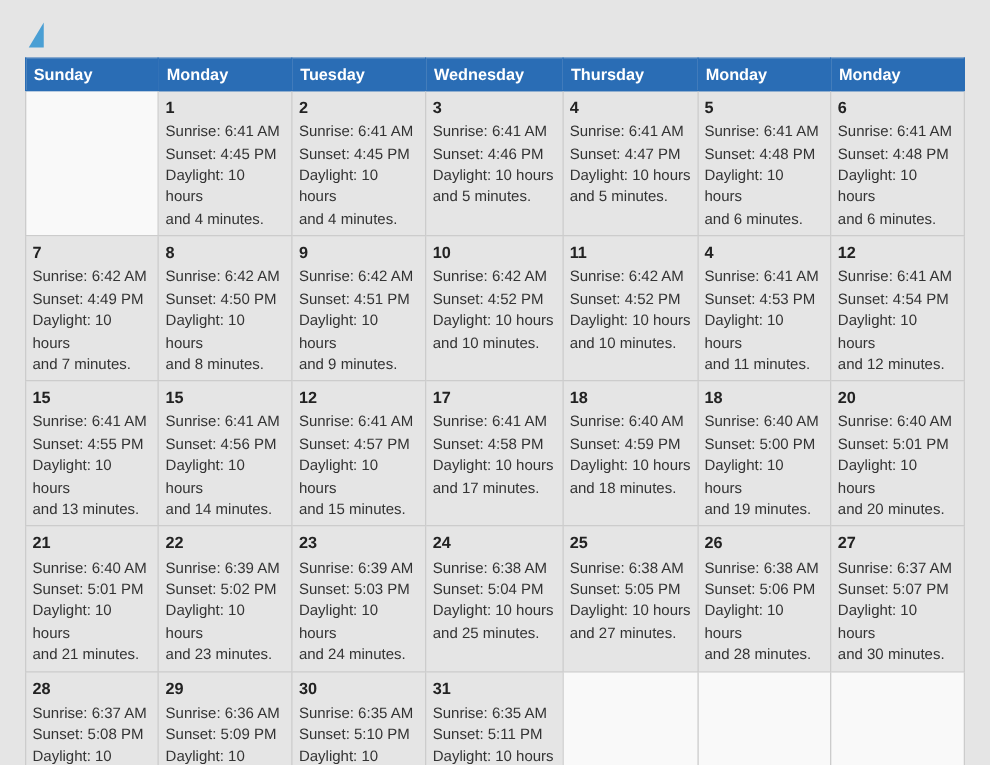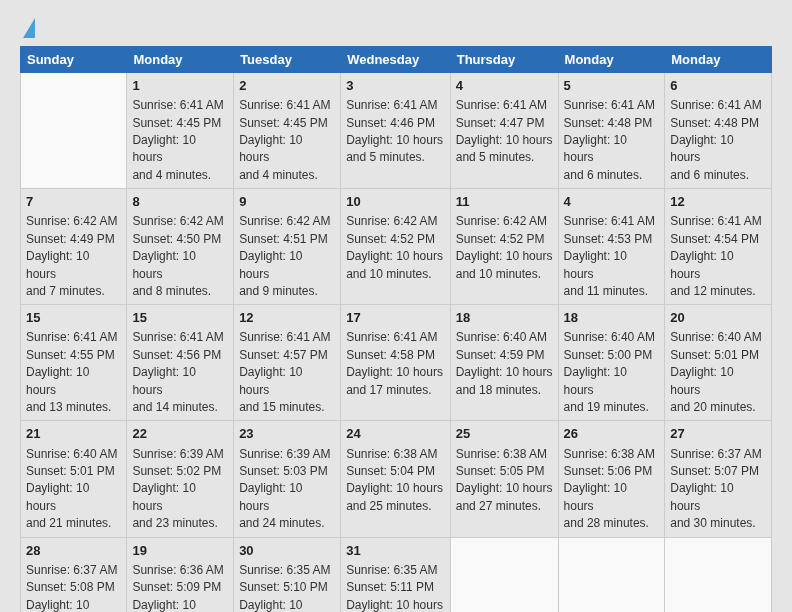--- a/index.html
+++ b/index.html
@@ -311,21 +311,21 @@
         </tr>
         <tr>
           <td>
             <span class="day-number">28</span>
             <div class="day-info" style="white-space: pre-line;">Sunrise: 6:37 AM
 Sunset: 5:08 PM
 Daylight: 10 hours
 and 31 minutes.</div>
           </td>
           <td>
-            <span class="day-number">19</span>
+            <span class="day-number">29</span>
             <div class="day-info" style="white-space: pre-line;">Sunrise: 6:36 AM
 Sunset: 5:09 PM
 Daylight: 10 hours
 and 32 minutes.</div>
           </td>
           <td>
             <span class="day-number">30</span>
             <div class="day-info" style="white-space: pre-line;">Sunrise: 6:35 AM
 Sunset: 5:10 PM
 Daylight: 10 hours

